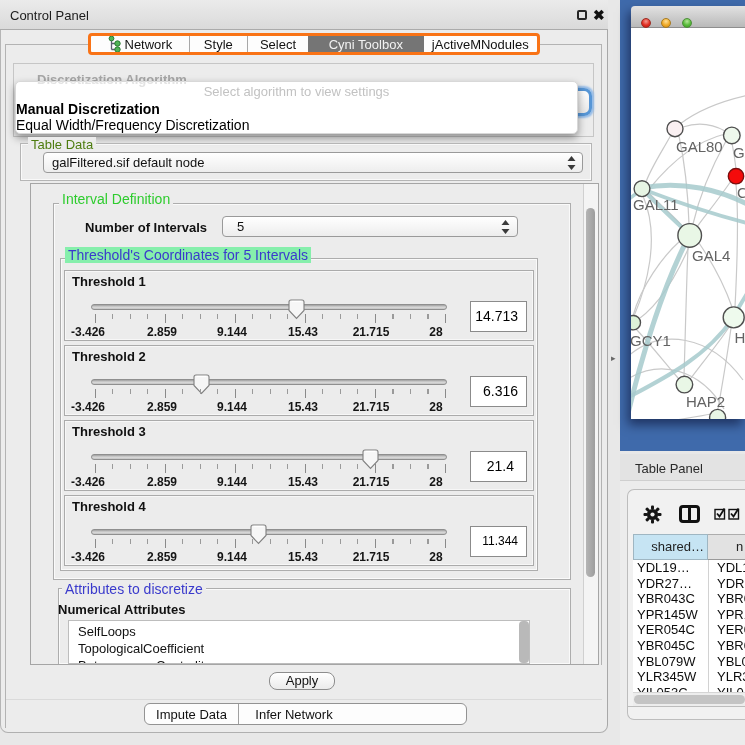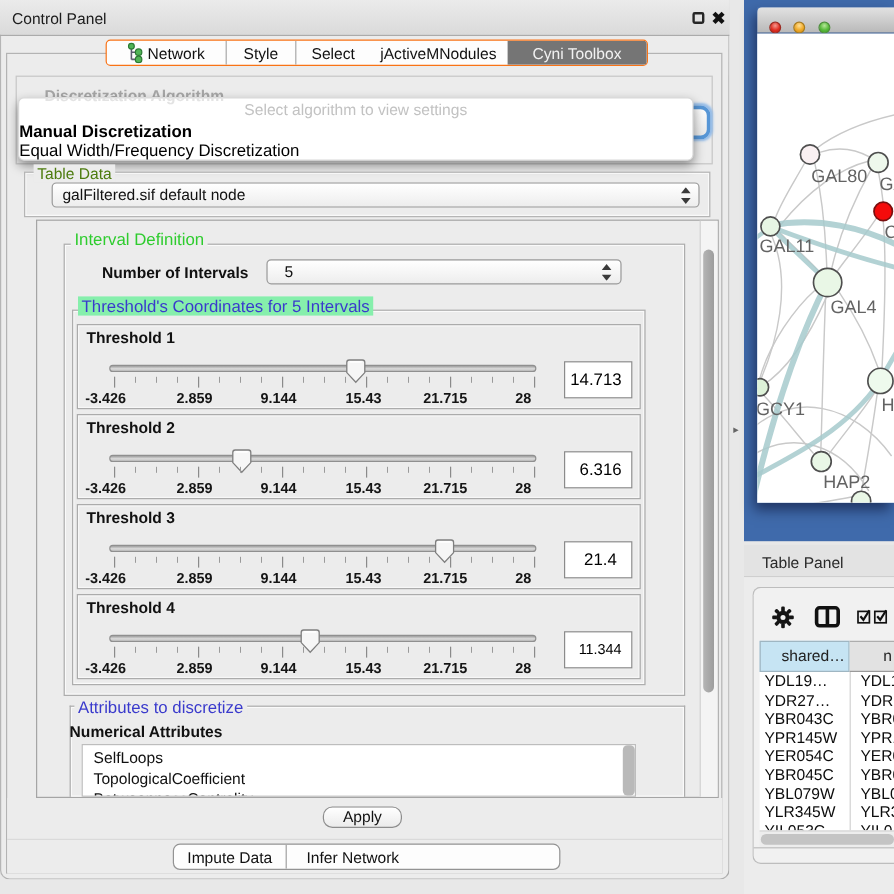--- a/index.html
+++ b/index.html
@@ -13,33 +13,33 @@
 
 <div class="abs" id="leftwin" style="left:0;top:0;width:608px;height:733px;background:#ececec;border-left:1px solid #b5b5b5;border-right:1px solid #a8a8a8;border-bottom:1px solid #b0b0b0;border-radius:0 0 8px 8px;box-sizing:border-box;"></div>
 
 <div class="abs" style="left:0;top:0;width:608px;height:30px;background:linear-gradient(#ebebeb,#dadada);border-bottom:1px solid #ababab;box-sizing:border-box;"></div>
 <div class="abs" style="left:10px;top:8px;font-size:13px;color:#1c1c1c;">Control Panel</div>
 <div class="abs" style="left:577px;top:10px;width:10px;height:10px;border:2px solid #262626;border-radius:2px;box-sizing:border-box;"></div>
 <div class="abs" style="left:593px;top:7px;font-size:14px;font-weight:bold;color:#111;">✖</div>
 
 <div class="abs" style="left:5px;top:44px;width:597px;height:684px;border:1px solid #b3b3b3;box-sizing:border-box;"></div>
 
-<div class="abs" style="left:88px;top:33px;height:22px;width:452px;background:#fdfdfd;border:1px solid #f97316;border-radius:4px;box-sizing:border-box;display:flex;overflow:hidden;font-size:13px;color:#111;">
+<div class="abs" style="left:88px;top:33px;height:22px;width:452px;background:#fdfdfd;border:3px solid #f97316;border-radius:4px;box-sizing:border-box;display:flex;overflow:hidden;font-size:13px;color:#111;">
   <div style="width:100px;display:flex;align-items:center;justify-content:center;border-right:1px solid #a8a8a8;box-sizing:border-box;">
     <svg width="14" height="18" style="margin-right:3px;">
         <path d="M3.5 4 V14.5 M3.5 8.5 H8 M3.5 14.5 H8" stroke="#5c5c70" stroke-width="1.3" fill="none"></path>
         <circle cx="3.5" cy="3.5" r="2.4" fill="#51b457" stroke="#2b7a33" stroke-width="1"></circle>
         <circle cx="9.5" cy="8.5" r="2.7" fill="#51b457" stroke="#2b7a33" stroke-width="1"></circle>
         <circle cx="9.5" cy="14.5" r="2.7" fill="#51b457" stroke="#2b7a33" stroke-width="1"></circle>
       </svg>
     Network</div>
   <div style="width:59px;display:flex;align-items:center;justify-content:center;border-right:1px solid #a8a8a8;box-sizing:border-box;">Style</div>
   <div style="width:61px;display:flex;align-items:center;justify-content:center;box-sizing:border-box;">Select</div>
+  <div style="width:117px;display:flex;align-items:center;justify-content:center;background:#757575;color:#f2f2f2;box-sizing:border-box;">Cyni Toolbox</div>
   <div style="width:115px;display:flex;align-items:center;justify-content:center;box-sizing:border-box;">jActiveMNodules</div>
-  <div style="width:117px;display:flex;align-items:center;justify-content:center;background:#757575;color:#f2f2f2;box-sizing:border-box;">Cyni Toolbox</div>
 </div>
 
 <div class="abs" style="left:13px;top:63px;width:581px;height:74px;border:1px solid #c6c6c6;box-sizing:border-box;"></div>
 <div class="abs" style="left:37px;top:72px;height:9px;overflow:hidden;font-size:13px;font-weight:bold;color:#a6a6a6;">Discretization Algorithm</div>
 
 <div class="abs" style="left:554px;top:88px;width:38px;height:28px;border:3px solid #5796d6;border-radius:8px;box-shadow:0 0 2px 1.5px #93bbe8;background:linear-gradient(#fdfdfd,#e8e8e8);box-sizing:border-box;"></div>
 
 <div class="abs" style="left:15px;top:81px;width:563px;height:53px;background:#ffffff;border:1px solid #d8d8d8;border-radius:5px;box-shadow:0 4px 9px rgba(0,0,0,0.4);box-sizing:border-box;"></div>
 <div class="abs" style="left:37px;top:81px;height:7px;overflow:hidden;font-size:13px;font-weight:bold;color:#e3e3e3;">
     <div style="margin-top:-9px;">Discretization Algorithm</div>

